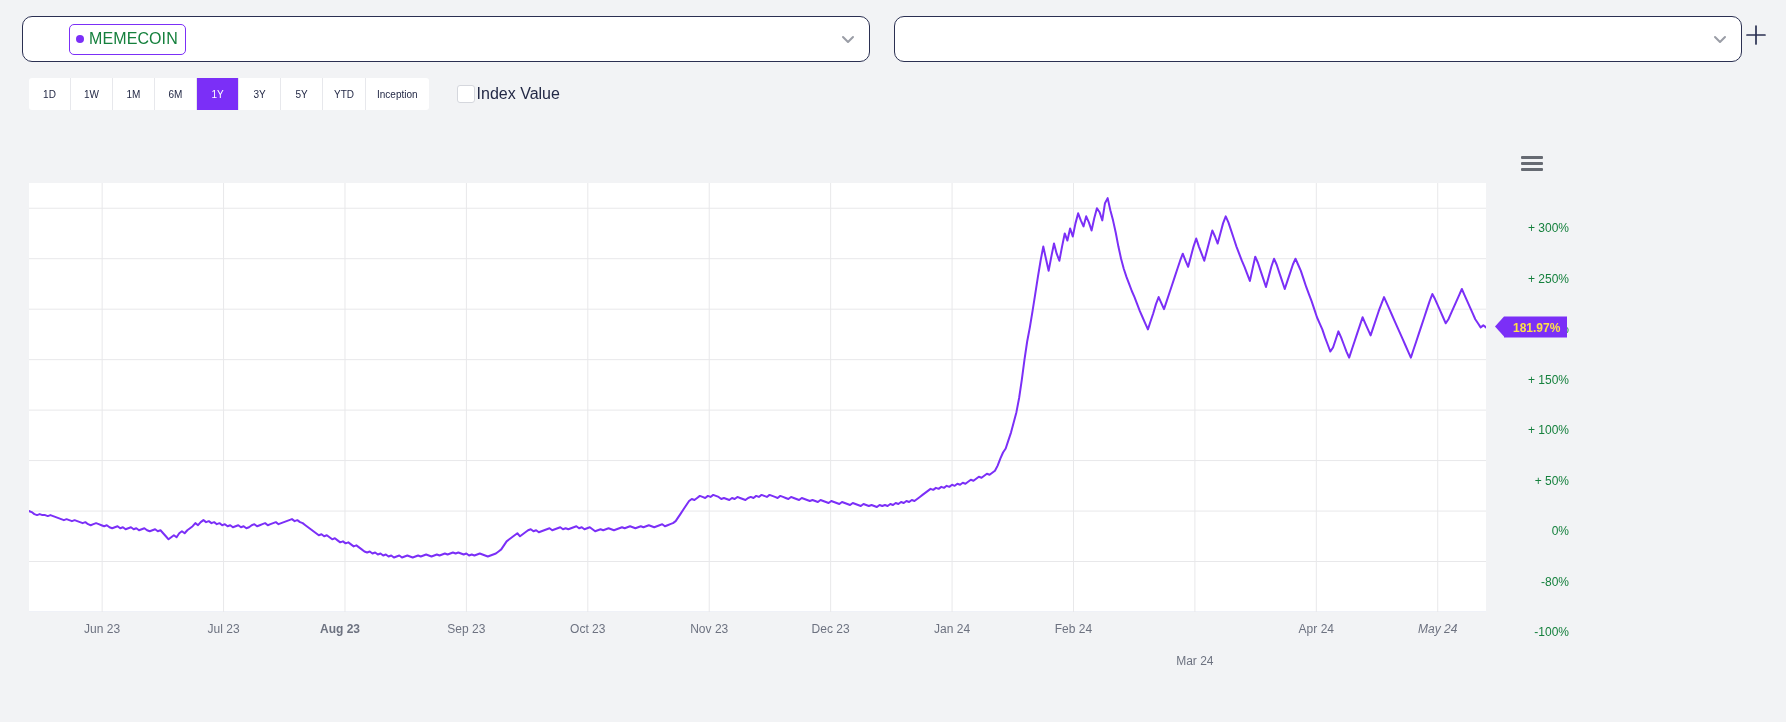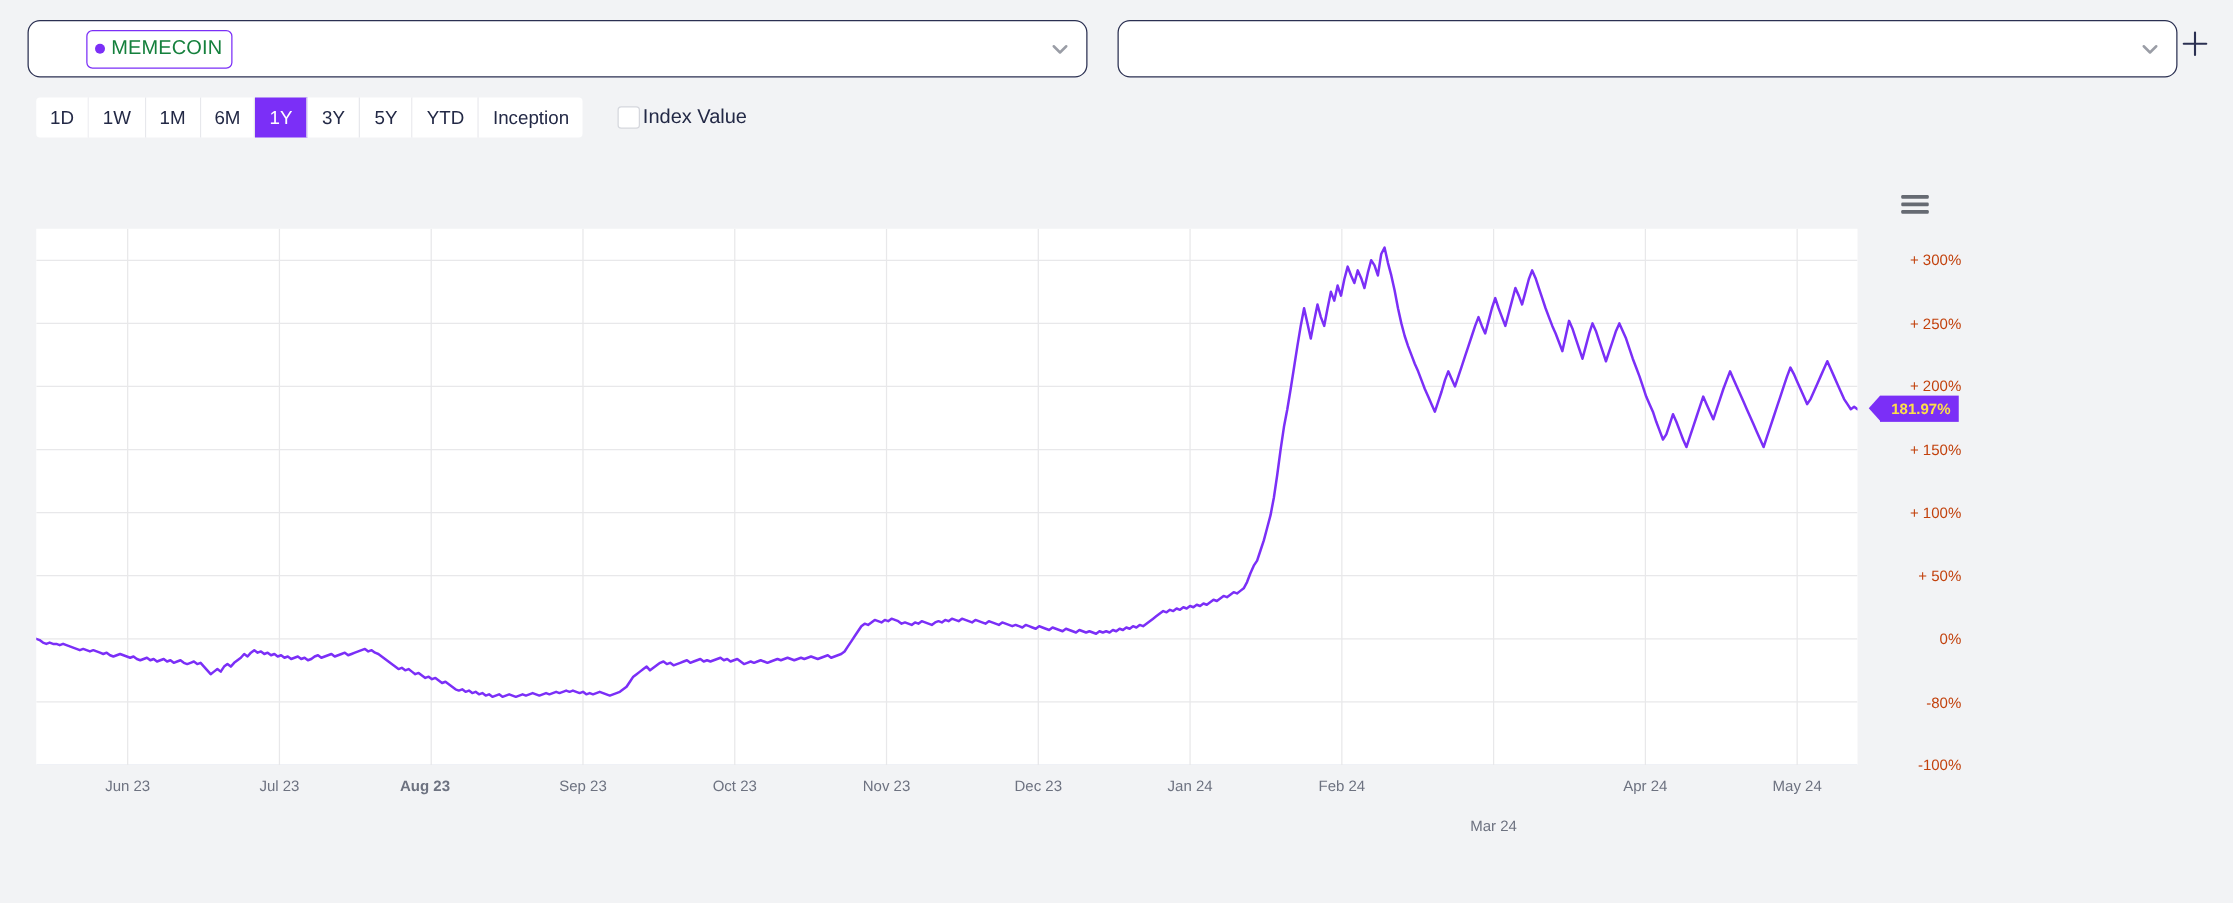--- a/index.html
+++ b/index.html
@@ -115,21 +115,21 @@
   }
 
   .range-btn {
     height: 32px;
     min-width: 42px;
     padding: 0 11px;
     background: #ffffff;
     border: none;
     border-right: 1px solid #e7e8ec;
     font-family: "Liberation Sans", sans-serif;
-    font-size: 15px;
+    font-size: 10px;
     color: #232946;
     display: flex;
     align-items: center;
     justify-content: center;
     cursor: pointer;
   }
   .range-btn:first-child { border-radius: 3px 0 0 3px; }
   .range-btn:last-child  { border-right: none; border-radius: 0 3px 3px 0; }
   .range-btn.active {
     background: #7b2ff7;
@@ -205,23 +205,24 @@
     width: 80px;
     height: 429px;
   }
 
   .y-tick {
     position: absolute;
     left: 0;
     width: 74px;
     text-align: right;
     font-size: 12px;
-    color: #c2410c;
+    color: #15803d;
     transform: translateY(-50%);
     white-space: nowrap;
+    margin-top: 20px;
   }
 
   .value-badge {
     position: absolute;
     height: 21px;
     padding: 0 7px 0 9px;
     background: #7b2ff7;
     color: #fde047;
     font-size: 12px;
     font-weight: bold;
@@ -365,17 +366,17 @@
         <div class="x-tick" style="left: 194.553px;">Jul 23</div>
         <div class="x-tick" style="left: 311px; font-weight: bold;">Aug 23</div>
         <div class="x-tick" style="left: 437.387px;">Sep 23</div>
         <div class="x-tick" style="left: 558.803px;">Oct 23</div>
         <div class="x-tick" style="left: 680.22px;">Nov 23</div>
         <div class="x-tick" style="left: 801.637px;">Dec 23</div>
         <div class="x-tick" style="left: 923.053px;">Jan 24</div>
         <div class="x-tick" style="left: 1044.47px;">Feb 24</div>
         <div class="x-tick" style="left: 1165.89px; margin-top: 32px;">Mar 24</div>
         <div class="x-tick" style="left: 1287.3px;">Apr 24</div>
-        <div class="x-tick" style="left: 1408.72px;">May 24</div>
+        <div class="x-tick" style="left: 1408.72px; font-style: italic;">May 24</div>
       </div>
   </div>
 
 </div>
 
 </body></html>

